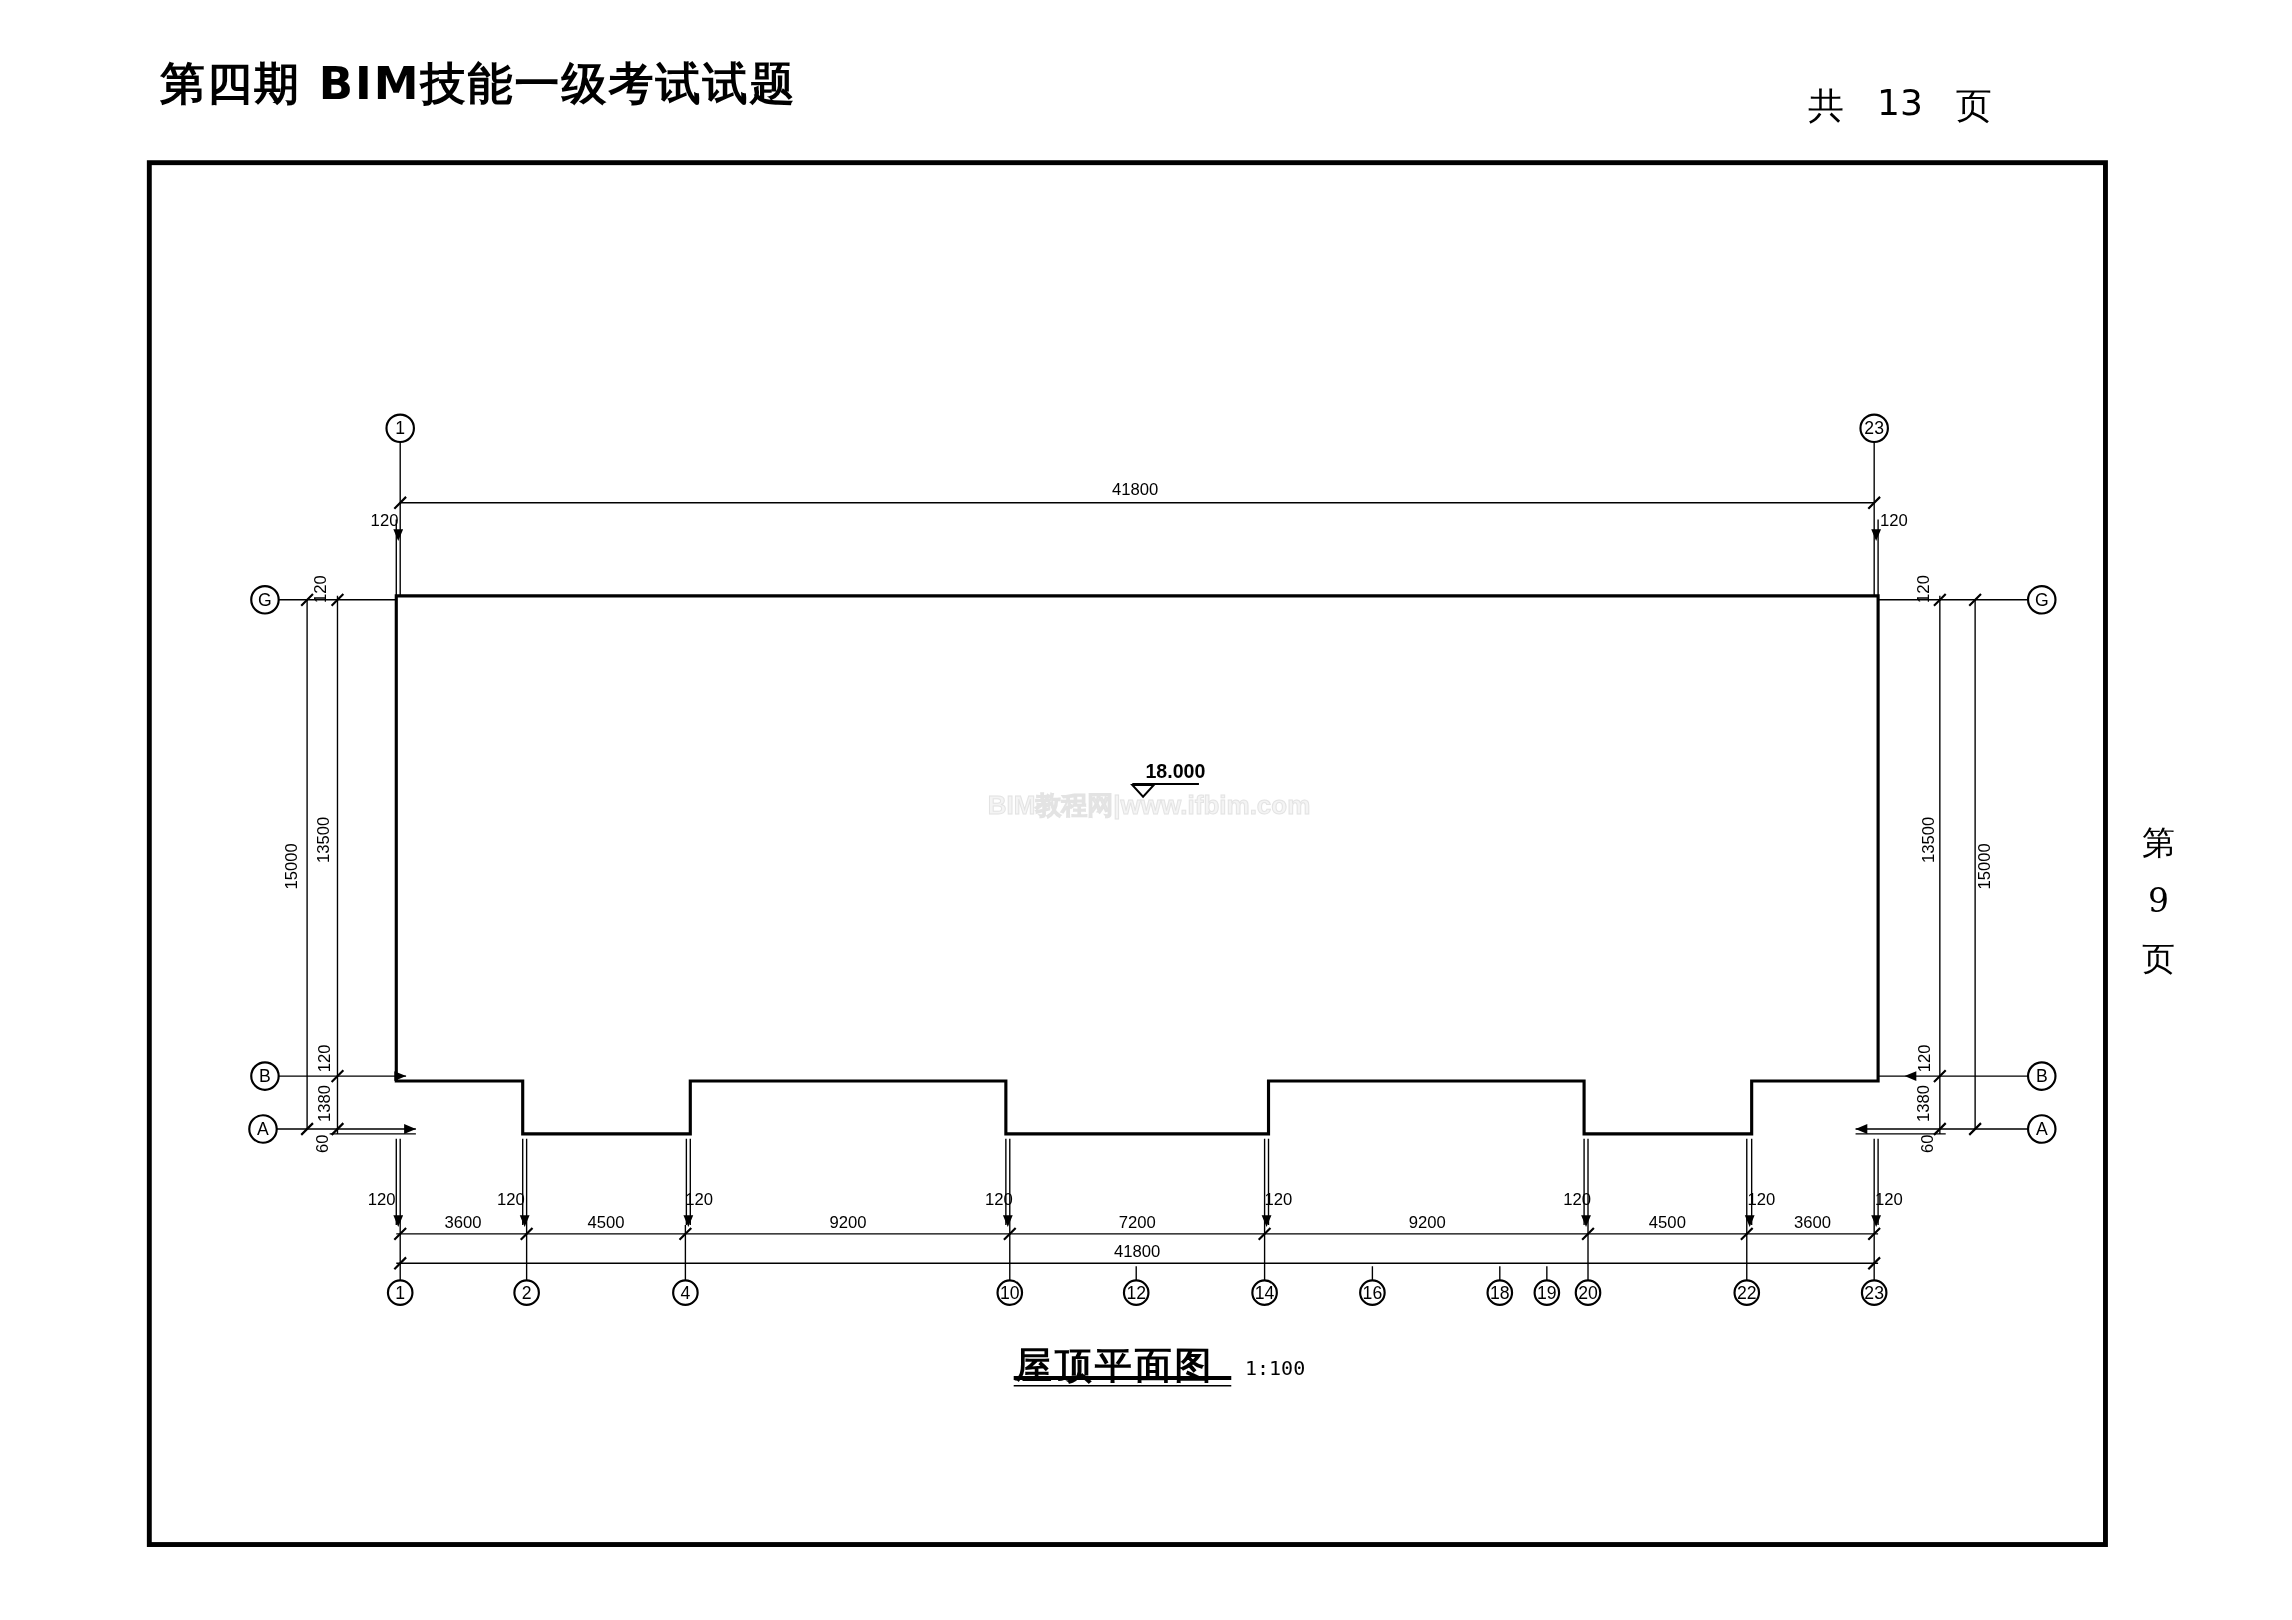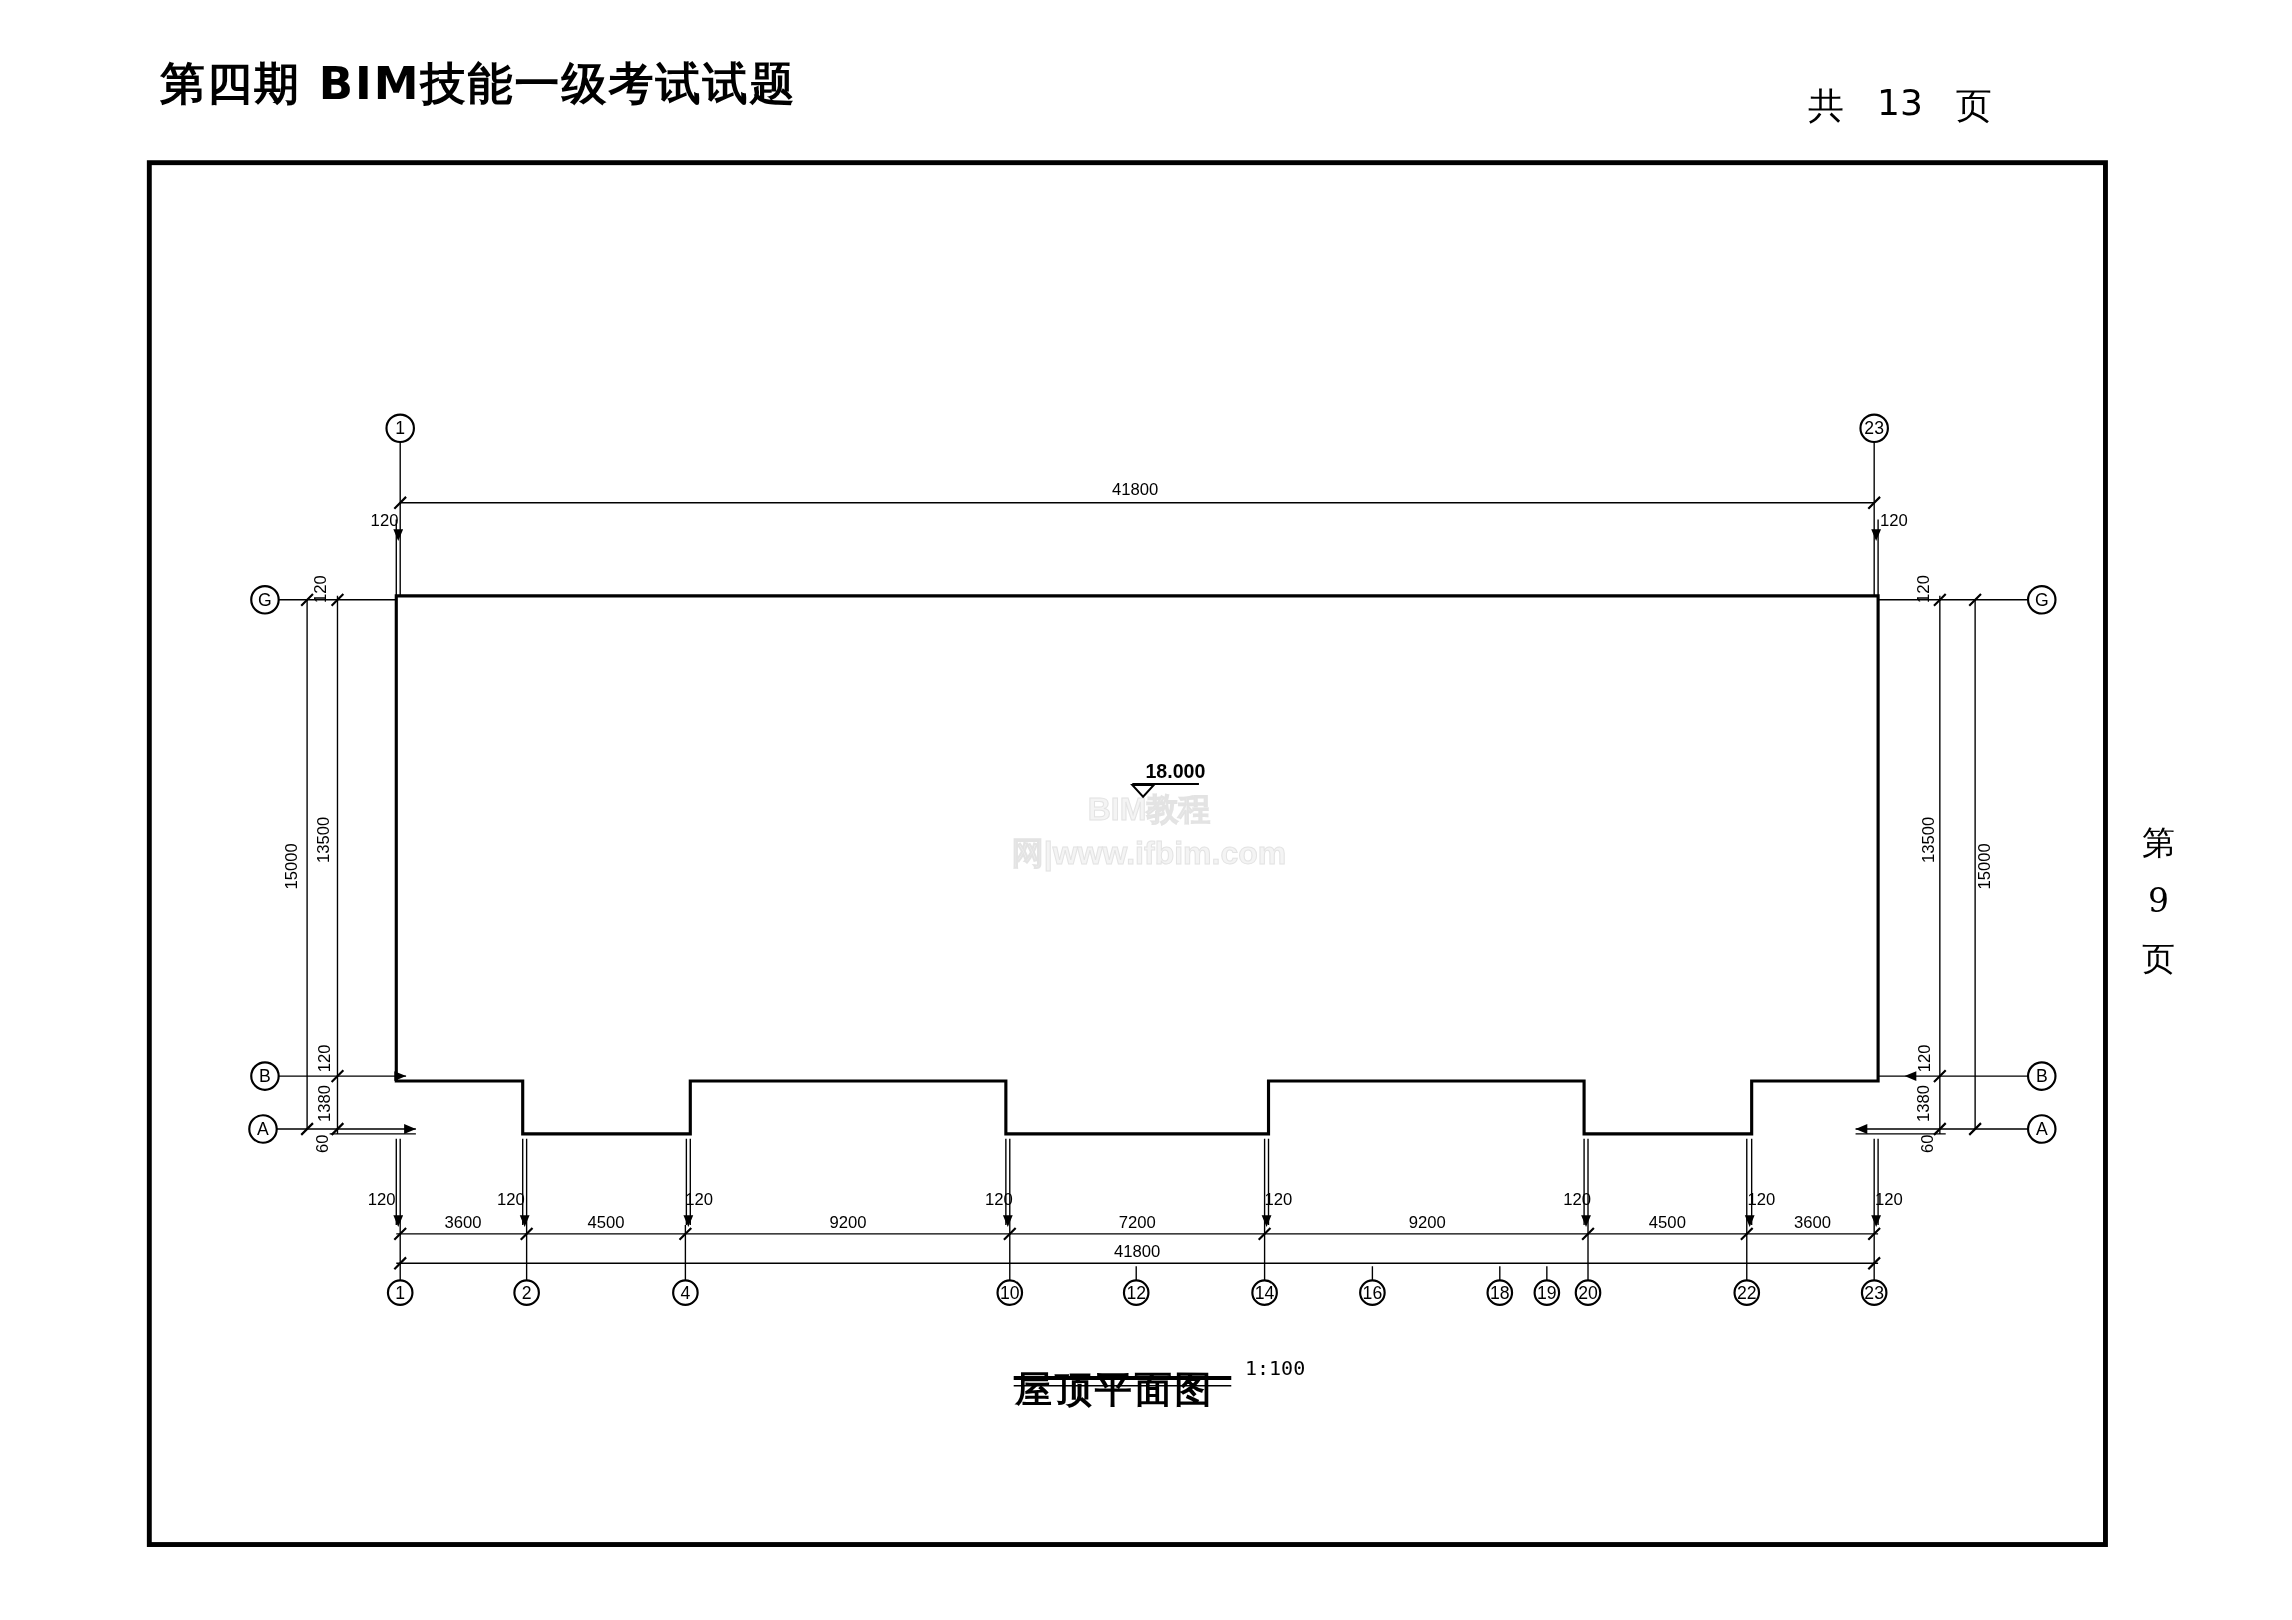--- a/index.html
+++ b/index.html
@@ -6,23 +6,23 @@
   #page{position:relative;width:2293px;height:1620px;background:#ffffff;overflow:hidden;
         font-family:"Liberation Sans","DejaVu Sans",sans-serif;color:#000;}
   .abs{position:absolute;}
   #doc-title{left:160px;top:54px;font-size:45px;font-weight:bold;letter-spacing:2px;
              font-family:"DejaVu Sans","Liberation Sans",sans-serif;}
   #total-pages{left:1808px;top:82px;font-size:36px;display:flex;gap:33px;
                font-family:"DejaVu Sans","Liberation Sans",sans-serif;}
   #side-page{left:2129px;top:814px;width:59px;text-align:center;font-size:33px;line-height:58px;
              font-family:"DejaVu Serif","Liberation Serif",serif;}
   #caption-title{left:1015px;top:1341px;font-size:37px;font-weight:bold;letter-spacing:2.9px;
-                 font-family:"DejaVu Sans","Liberation Sans",sans-serif;margin-top:24px;}
+                 font-family:"DejaVu Sans","Liberation Sans",sans-serif;}
   #caption-scale{left:1245px;top:1356px;font-size:20px;font-family:"DejaVu Sans Mono","Liberation Mono",monospace;}
-  #watermark{left:953px;top:788px;width:392px;text-align:center;font-size:32px;font-weight:bold;
+  #watermark{left:953px;top:788px;width:392px;text-align:center;font-size:26px;font-weight:bold;
              color:#f4f4f4;-webkit-text-stroke:1px #e3e3e3;letter-spacing:0;}
   svg text.dim{font-family:"Liberation Sans","DejaVu Sans",sans-serif;font-size:17px;fill:#000;text-anchor:middle;}
   svg text.elev{font-size:20px;font-weight:bold;}
   svg text.bubble-label{font-family:"Liberation Sans","DejaVu Sans",sans-serif;font-size:18px;fill:#000;text-anchor:middle;}
   svg .thin{stroke:#000;stroke-width:1.4;fill:none;}
   svg .bold{stroke:#000;stroke-width:3.2;fill:none;}
   svg .tick{stroke:#000;stroke-width:2.2;fill:none;}
   svg .arrow{fill:#000;stroke:none;}
   svg .bubble{stroke:#000;stroke-width:2.2;fill:none;}
   svg .frame{stroke:#000;stroke-width:5;fill:none;}

